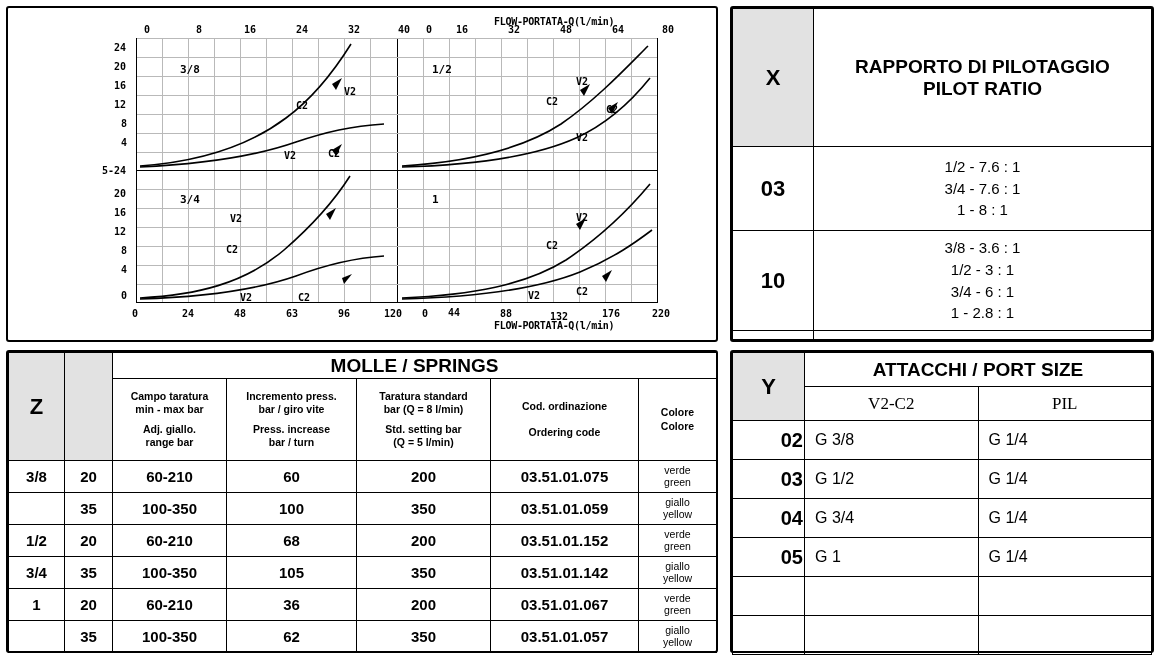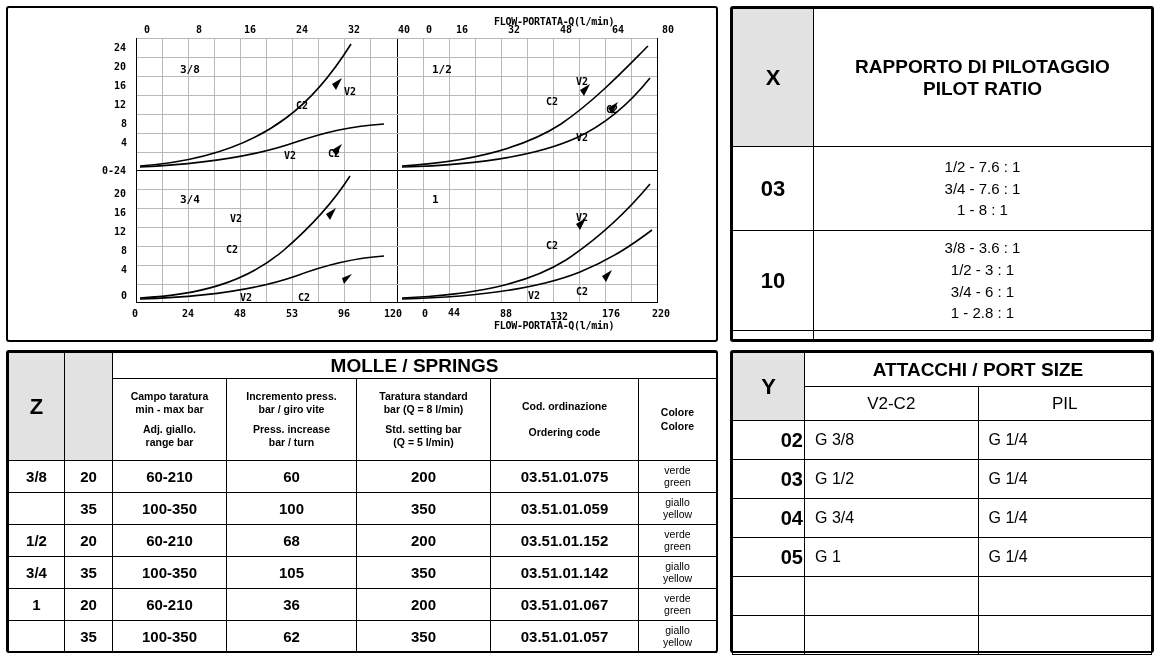--- a/index.html
+++ b/index.html
@@ -43,21 +43,21 @@
   .sz{font-weight:bold;font-size:15px;}
   .num{font-weight:bold;font-size:15px;}
   .col2{font-size:10.5px;line-height:1.12;font-weight:normal;}
 
   
   #ports-panel{left:730px;top:350px;width:424px;height:303px;border-radius:3px;}
   #ports-panel table{border-collapse:collapse;width:100%;height:100%;table-layout:fixed;}
   #ports-panel td,#ports-panel th{border:1px solid #000;vertical-align:middle;}
   #ports-panel .y-head{background:#e2e2e2;font-weight:bold;font-size:22px;text-align:center;width:72px;}
   #ports-panel .att-head{font-weight:bold;font-size:19px;text-align:center;}
-  #ports-panel .sub-head{font-size:17px;text-align:center;}
+  #ports-panel .sub-head{font-size:17px;text-align:center;font-family:Liberation Serif, serif;}
   #ports-panel .ycode{font-weight:bold;font-size:20px;text-align:right;}
   #ports-panel .cell{font-size:16px;text-align:left;padding-left:10px;}
 
   
   #watermark{position:absolute;left:880px;top:553px;width:150px;text-align:center;pointer-events:none;}
   #watermark .logo{width:54px;height:54px;border-radius:50%;background:#1c7fd6;margin:0 auto;position:relative;opacity:.92;}
   #watermark .logo:after{content:"";position:absolute;left:15px;top:12px;width:24px;height:28px;background:#fff;
      clip-path:polygon(0 0,38% 0,38% 58%,62% 58%,62% 0,100% 0,100% 100%,62% 100%,62% 72%,38% 72%,38% 100%,0 100%);}
   #watermark .wm-cn{font-size:17px;color:#8a8f96;margin-top:2px;font-family:"DejaVu Sans",sans-serif;}
   #watermark .wm-en{font-size:11px;color:#9aa0a6;letter-spacing:.5px;}
@@ -174,39 +174,39 @@
       <div class="tick" style="left:418px;top:16px">0</div>
       <div class="tick" style="left:448px;top:16px">16</div>
       <div class="tick" style="left:500px;top:16px">32</div>
       <div class="tick" style="left:552px;top:16px">48</div>
       <div class="tick" style="left:604px;top:16px">64</div>
       <div class="tick" style="left:654px;top:16px">80</div>
 
       <div class="tick" style="left:124px;top:300px">0</div>
       <div class="tick" style="left:174px;top:300px">24</div>
       <div class="tick" style="left:226px;top:300px">48</div>
-      <div class="tick" style="left:278px;top:300px">53</div>
+      <div class="tick" style="left:278px;top:300px">63</div>
       <div class="tick" style="left:330px;top:300px">96</div>
       <div class="tick" style="left:376px;top:300px">120</div>
 
       <div class="tick" style="left:414px;top:300px">0</div>
       <div class="tick" style="left:440px;top:299px">44</div>
       <div class="tick" style="left:492px;top:300px">88</div>
       <div class="tick" style="left:542px;top:303px">132</div>
       <div class="tick" style="left:594px;top:300px">176</div>
       <div class="tick" style="left:644px;top:300px">220</div>
 
       <div class="tick" style="left:106px;top:34px">24</div>
       <div class="tick" style="left:106px;top:53px">20</div>
       <div class="tick" style="left:106px;top:72px">16</div>
       <div class="tick" style="left:106px;top:91px">12</div>
       <div class="tick" style="left:113px;top:110px">8</div>
       <div class="tick" style="left:113px;top:129px">4</div>
 
-      <div class="tick" style="left:94px;top:157px">0-24</div>
+      <div class="tick" style="left:94px;top:157px">5-24</div>
 
       <div class="tick" style="left:106px;top:180px">20</div>
       <div class="tick" style="left:106px;top:199px">16</div>
       <div class="tick" style="left:106px;top:218px">12</div>
       <div class="tick" style="left:113px;top:237px">8</div>
       <div class="tick" style="left:113px;top:256px">4</div>
       <div class="tick" style="left:113px;top:282px">0</div>
     </div>
   </div>
 

